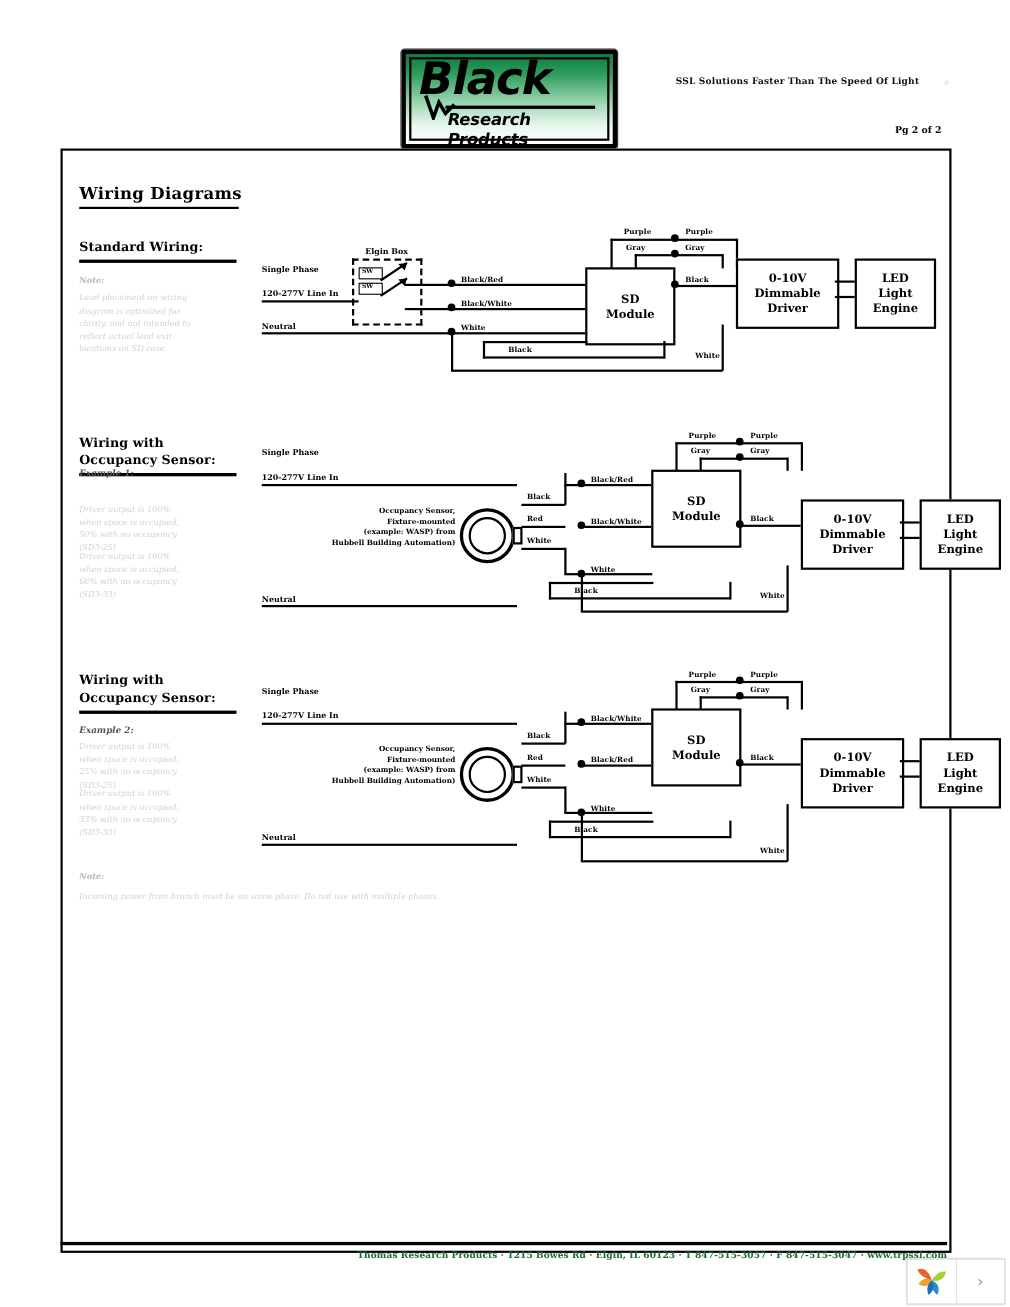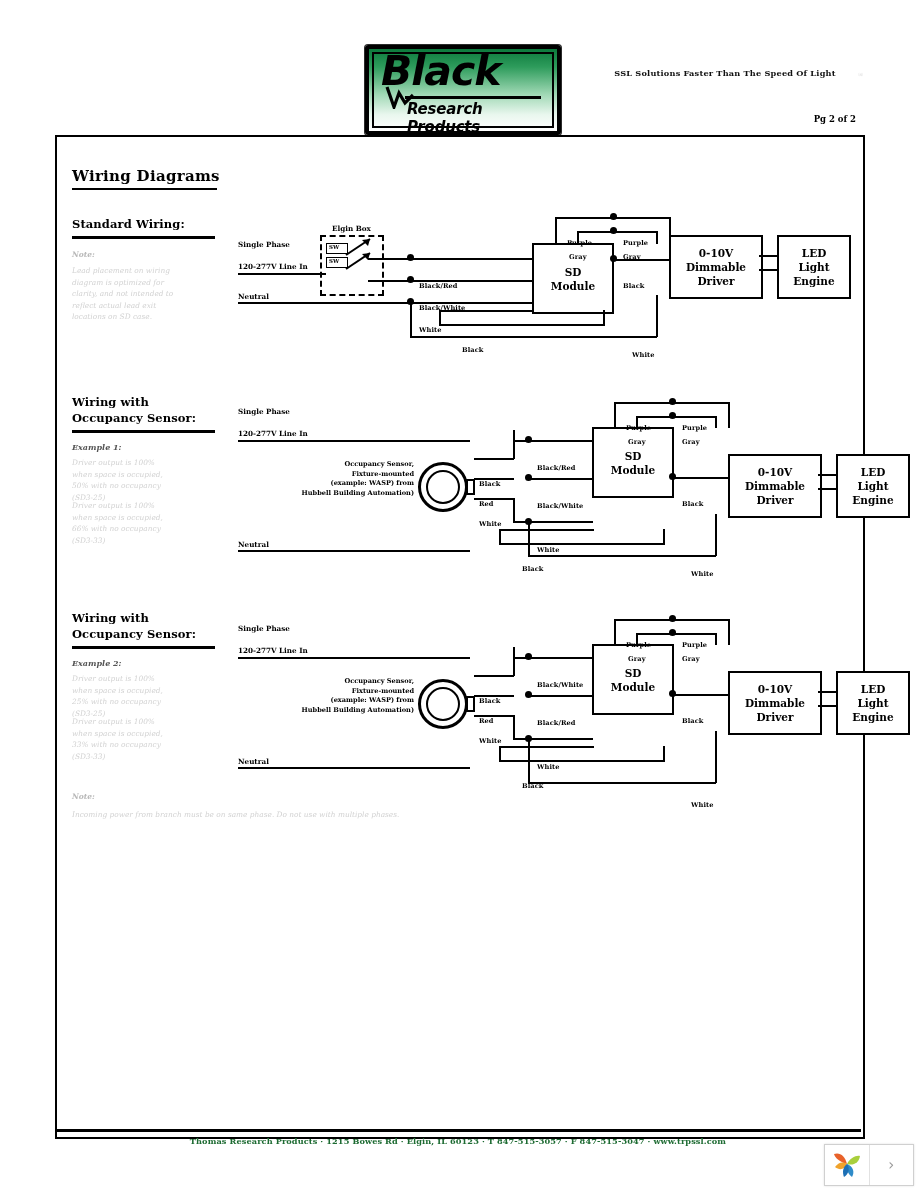--- a/index.html
+++ b/index.html
@@ -162,21 +162,20 @@
     border-radius: 50%;
   }
   .wlabel {
     position: absolute;
     font-family: "DejaVu Serif", serif;
     font-weight: bold;
     font-size: 6.6px;
     color: #000;
     white-space: nowrap;
     letter-spacing: 0.1px;
-    margin-top: 32px;
   }
   .tlabel {
     position: absolute;
     font-family: "DejaVu Serif", serif;
     font-weight: bold;
     font-size: 7.2px;
     color: #000;
     white-space: nowrap;
   }
   .box {
@@ -245,21 +244,21 @@
   #footer-rule {
     position: absolute;
     left: 55px; top: 1129px;
     width: 806px; height: 3px;
     background: #000;
   }
   #footer-text {
     position: absolute;
     left: 55px; top: 1136px;
     width: 806px;
-    text-align: center;
+    text-align: right;
     font-family: "DejaVu Serif", serif;
     font-weight: bold;
     font-size: 8.2px;
     color: #1d6b32;
     letter-spacing: 0.1px;
   }
 
   
   #corner-nav {
     position: absolute;
@@ -393,21 +392,21 @@
       <span>LED</span>
       <span>Light</span>
       <span>Engine</span>
     </div>
   </div>
 
   <div class="sec-title sub-heading" style="left:15px; top:258px;">Wiring with</div>
   <div class="sec-title sub-heading" style="left:15px; top:274px;">Occupancy Sensor:</div>
   <div class="sub-rule" style="left:15px; top:293px; width:143px;"></div>
 
-  <div class="ex-label" style="left:15px; top:305px;">Example 1:</div>
+  <div class="ex-label" style="left:15px; top:288px;">Example 1:</div>
   <div class="note-body" style="left:15px; top:320px; width:105px;">Driver output is 100% when space is occupied, 50% with no occupancy (SD3-25)</div>
   <div class="note-body" style="left:15px; top:363px; width:105px;">Driver output is 100% when space is occupied, 66% with no occupancy (SD3-33)</div>
 
   <div class="diagram" style="left:175px; top:265px; width:620px; height:190px;">
 
     <div class="tlabel" style="left:6px; top:5px;">Single Phase</div>
     <div class="tlabel" style="left:6px; top:27px;">120-277V Line In</div>
     <div class="tlabel" style="left:6px; top:138px;">Neutral</div>
 
     <div class="sensor-text" style="left:0px; top:58px; width:182px;">

